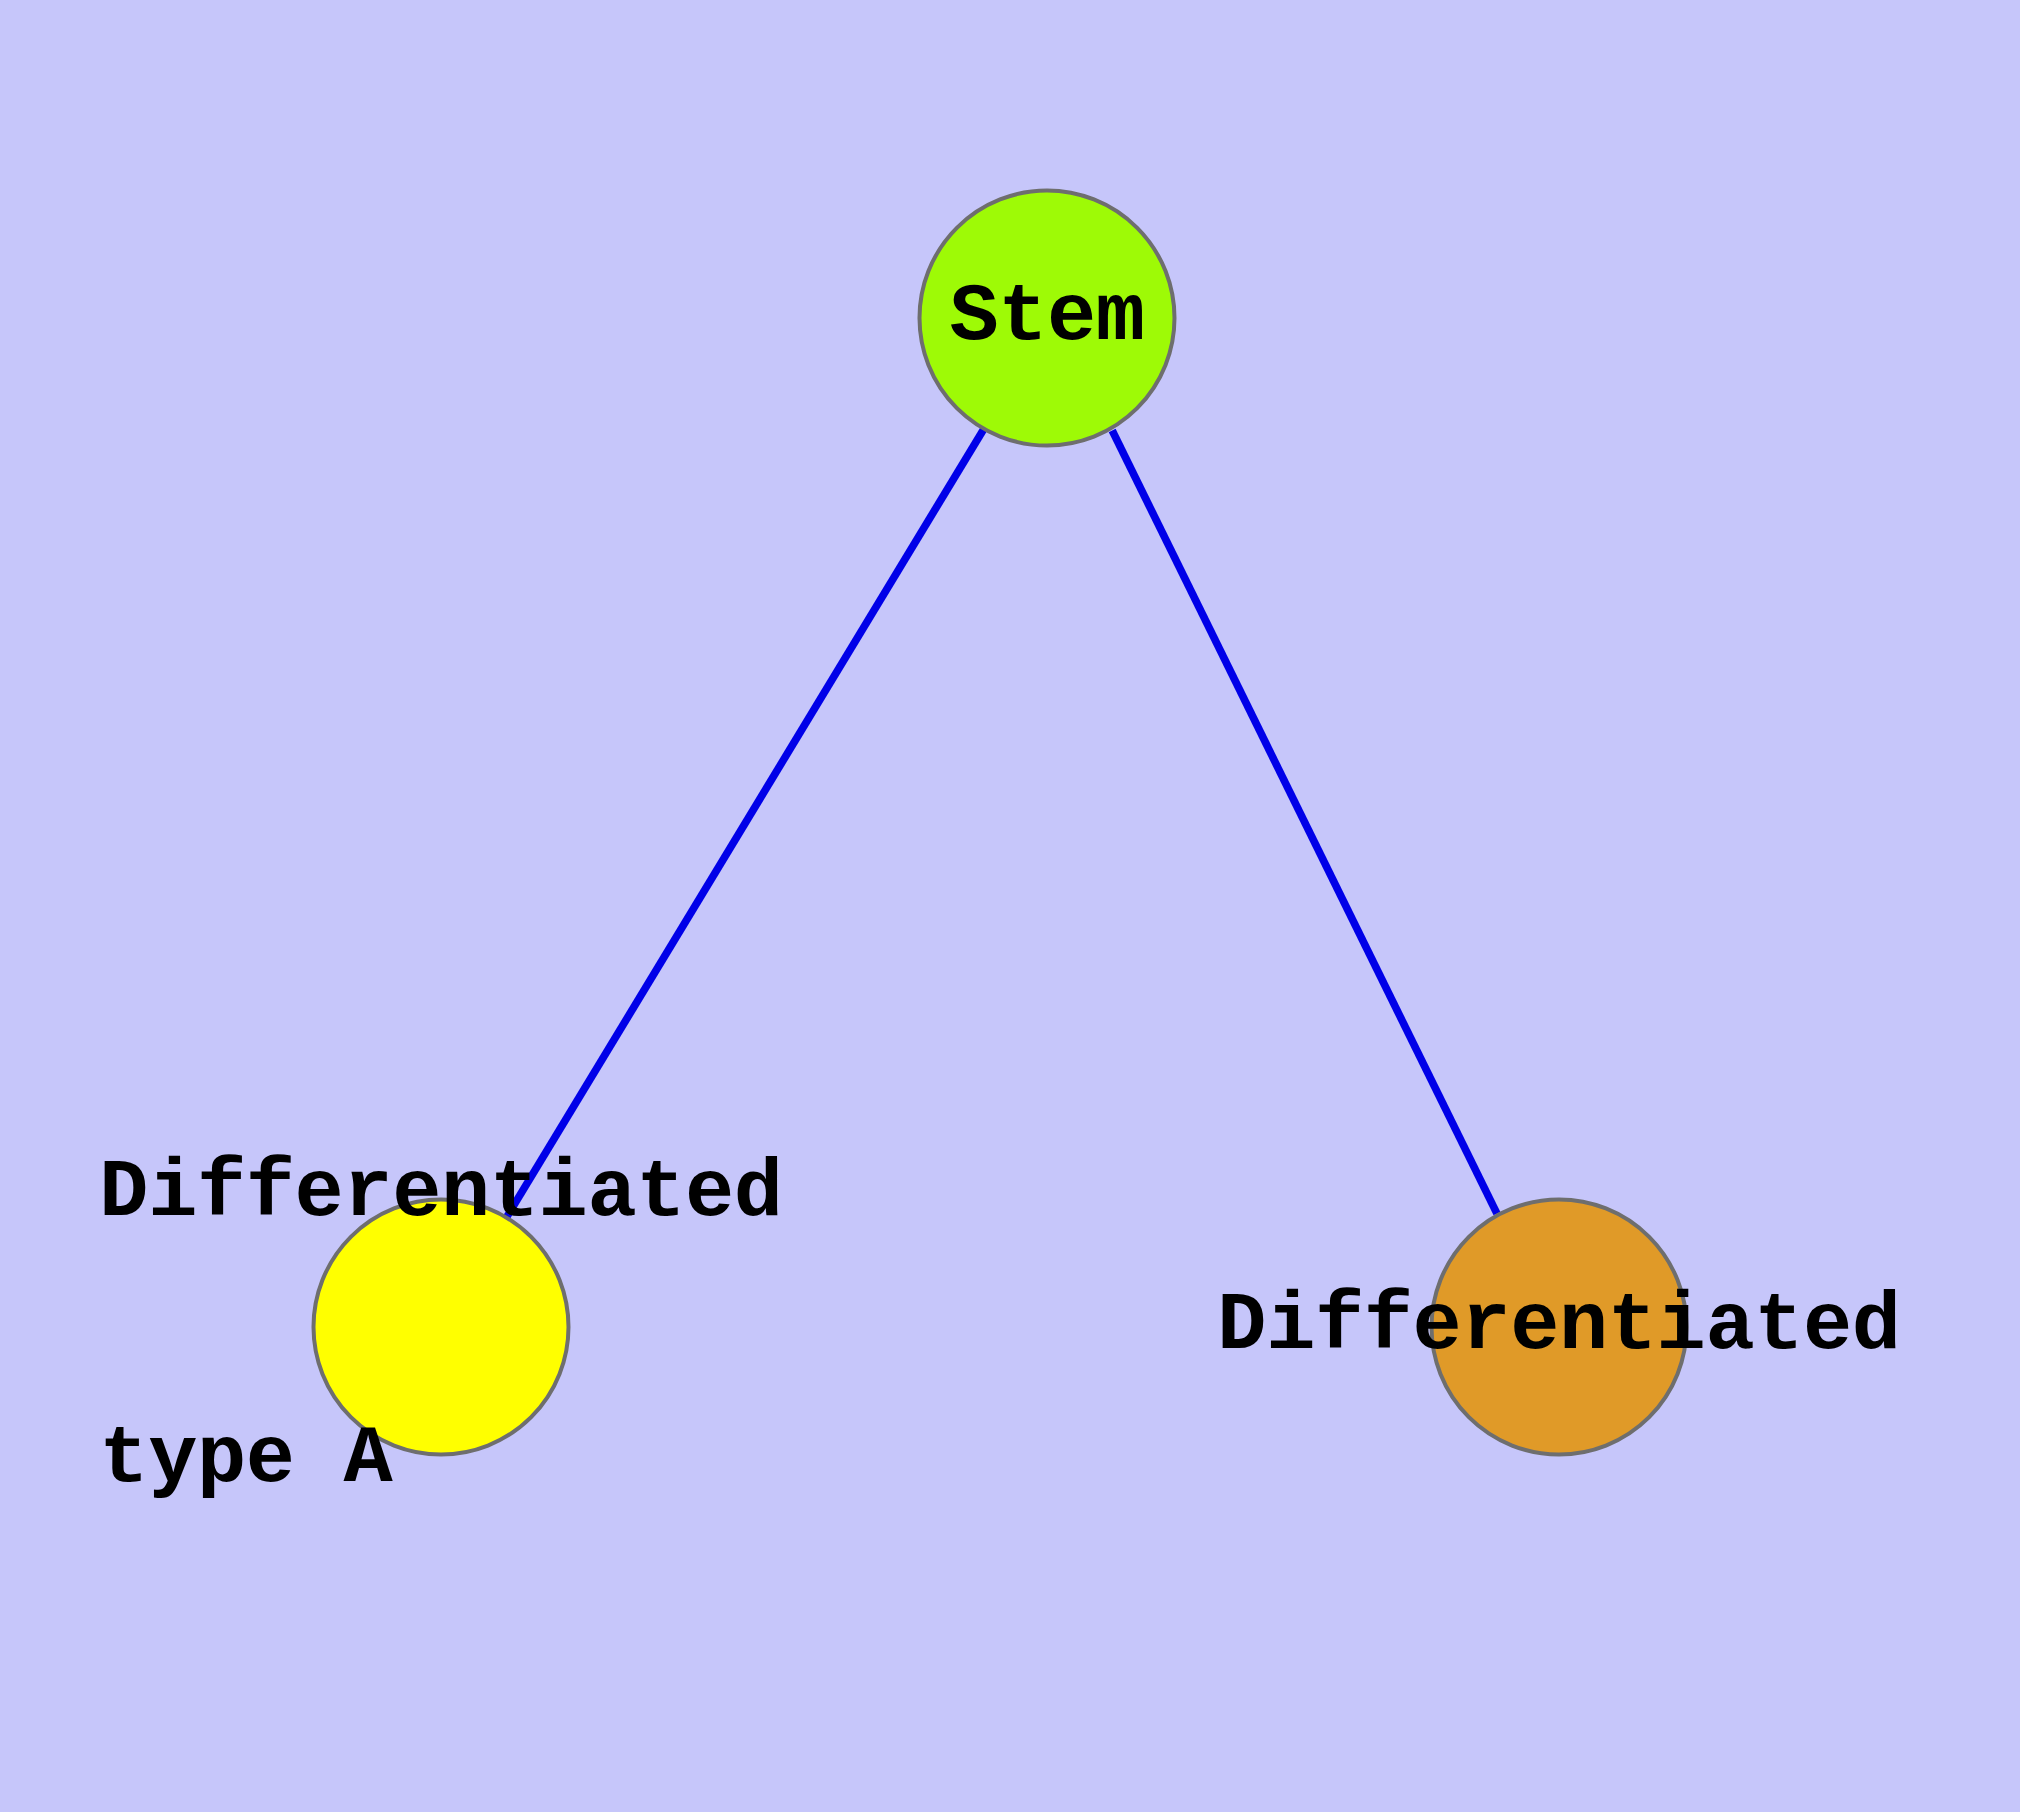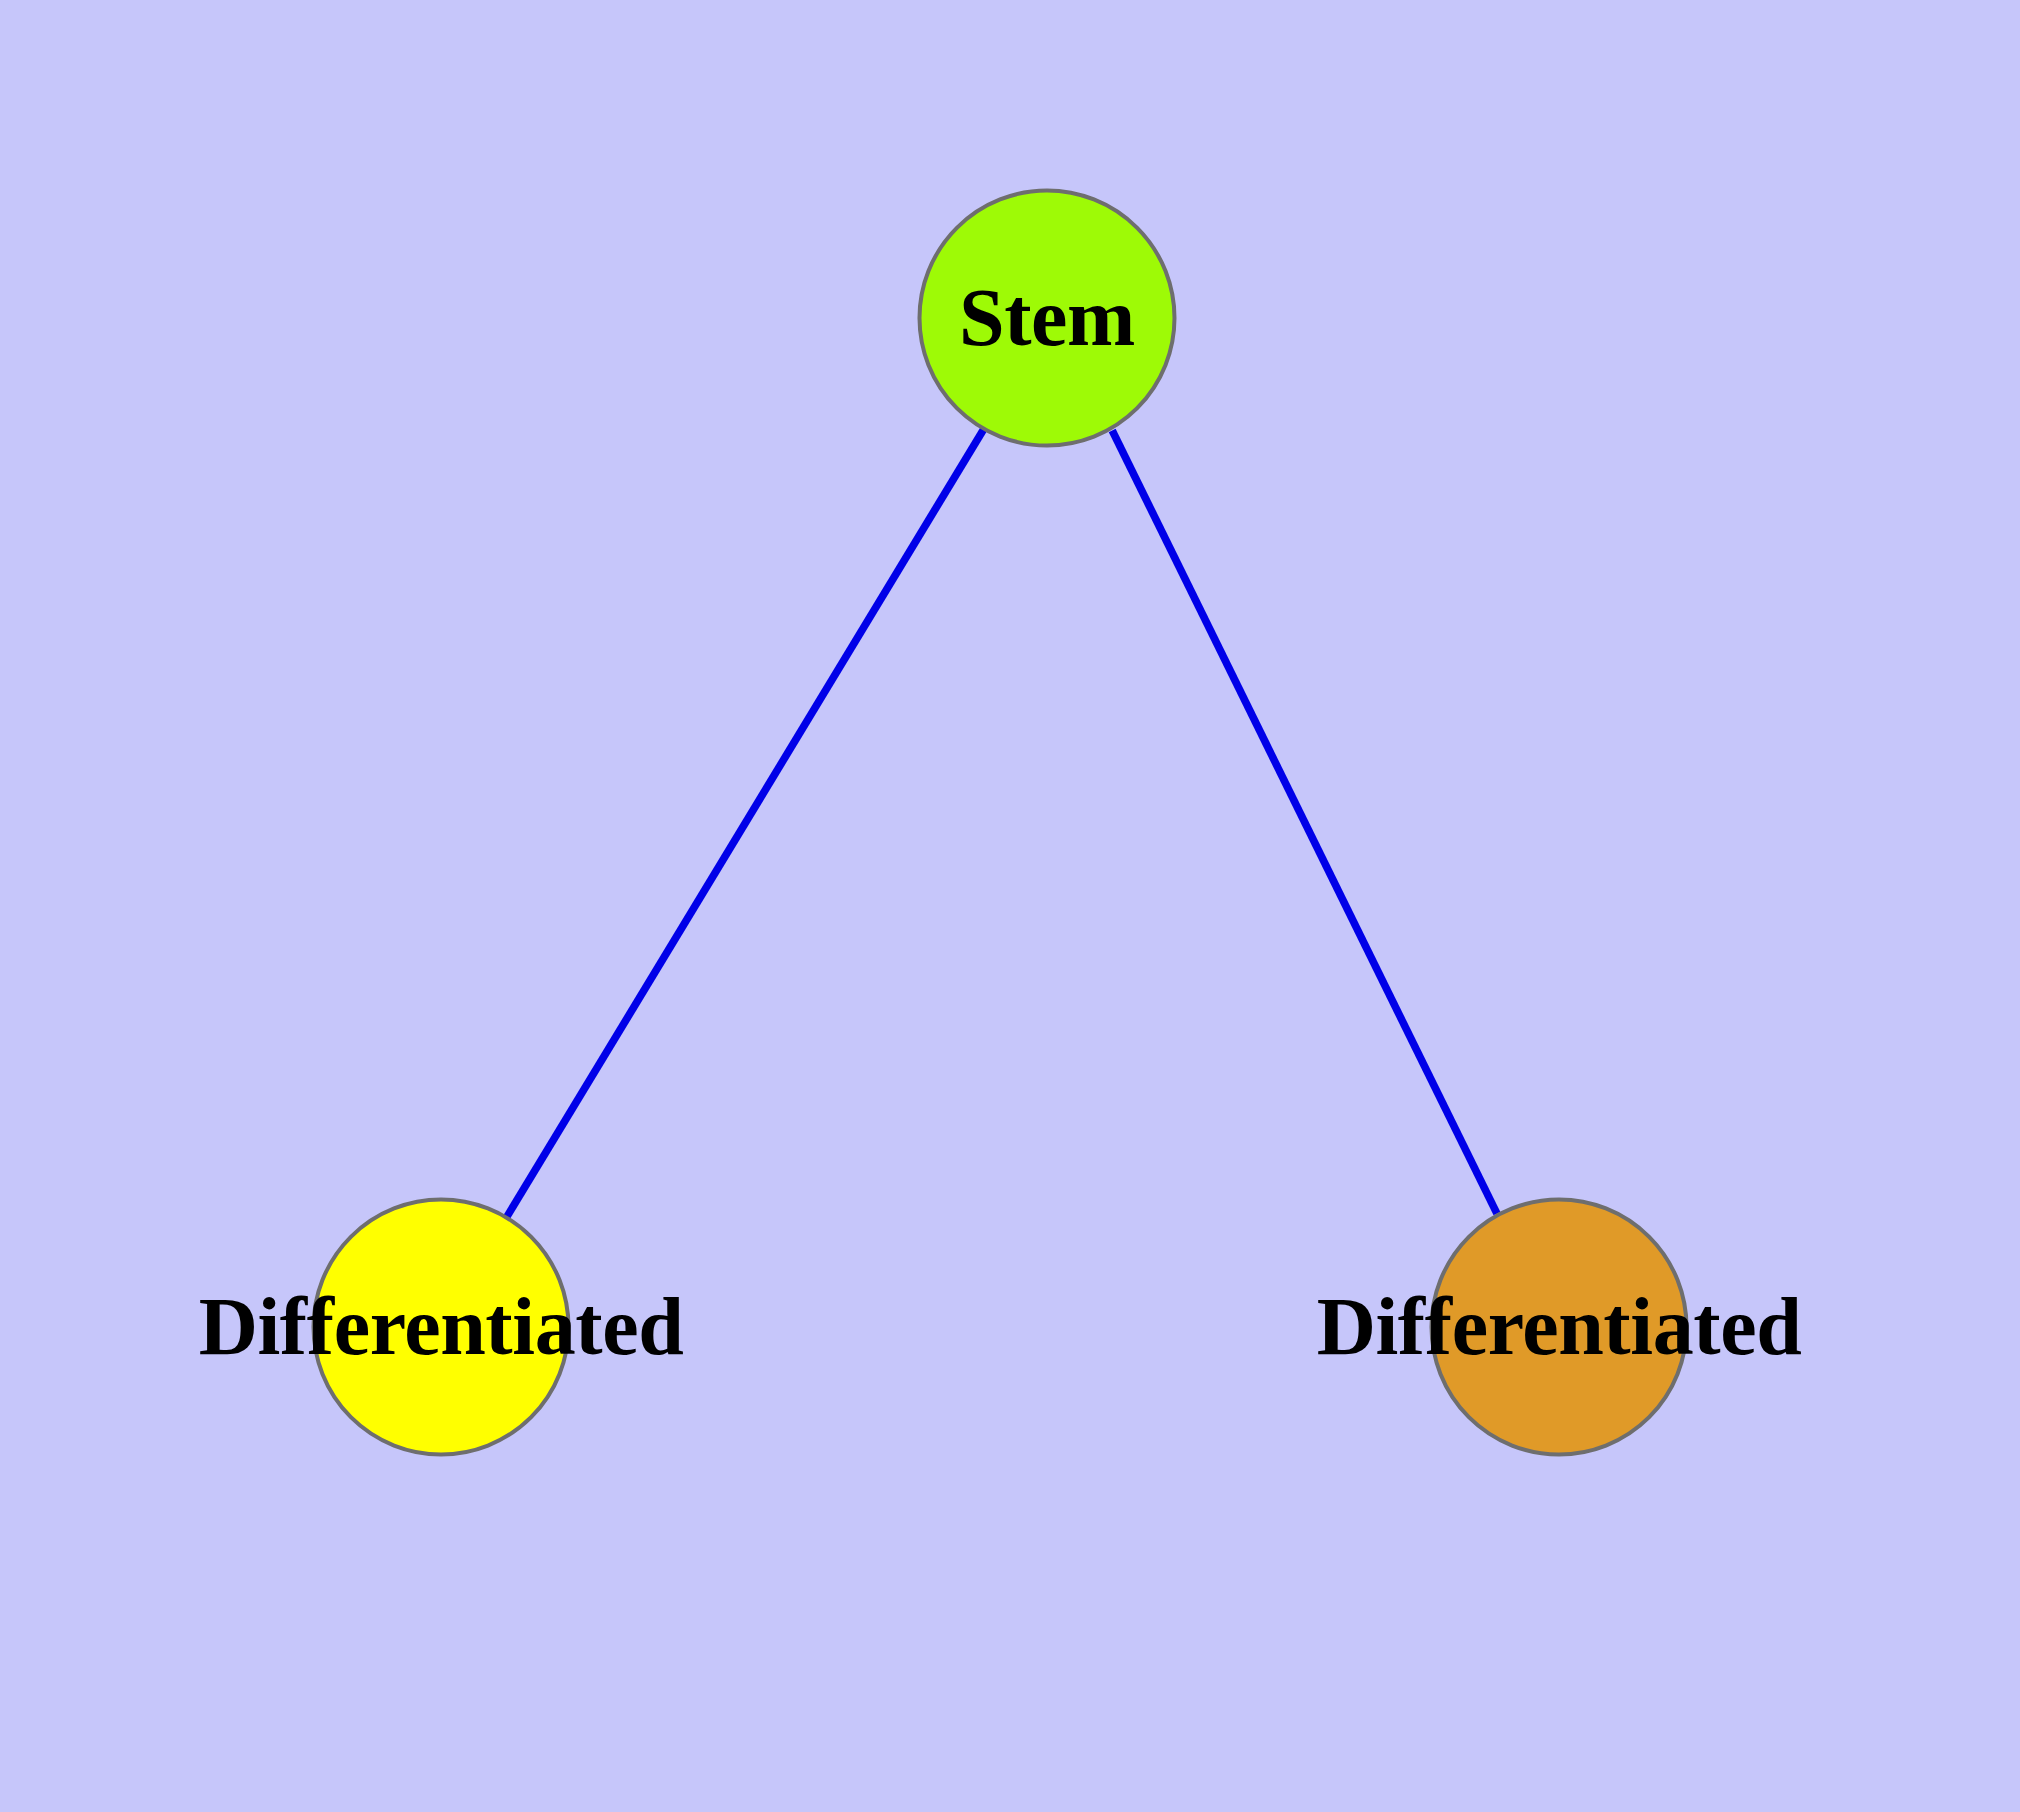--- a/index.html
+++ b/index.html
@@ -29,21 +29,21 @@
   .node {
     position: absolute;
     border-radius: 50%;
     box-sizing: border-box;
     transform: translate(-50%, -50%);
   }
   .node-label {
     position: absolute;
     transform: translate(-50%, -50%);
     color: #000000;
-    font-family: Liberation Serif, serif;
+    font-family: Liberation Mono, monospace;
     font-weight: bold;
     white-space: pre;
     line-height: 1.08;
     letter-spacing: -0.4px;
   }
   .node-stem {
     left: 1047px;
     top: 318px;
     width: 259px;
     height: 259px;
@@ -95,20 +95,21 @@
   <div class="node node-stem"></div>
   <div class="node node-typea"></div>
   <div class="node node-typeb"></div>
 
   <div class="node-label label-stem">
     <div>Stem</div>
   </div>
 
   <div class="node-label label-typea">
     <div>Differentiated</div>
+    <div>type A</div>
   </div>
 
   <div class="node-label label-typeb">
     <div>Differentiated</div>
   </div>
 
 </div>
 
 
 </body></html>

